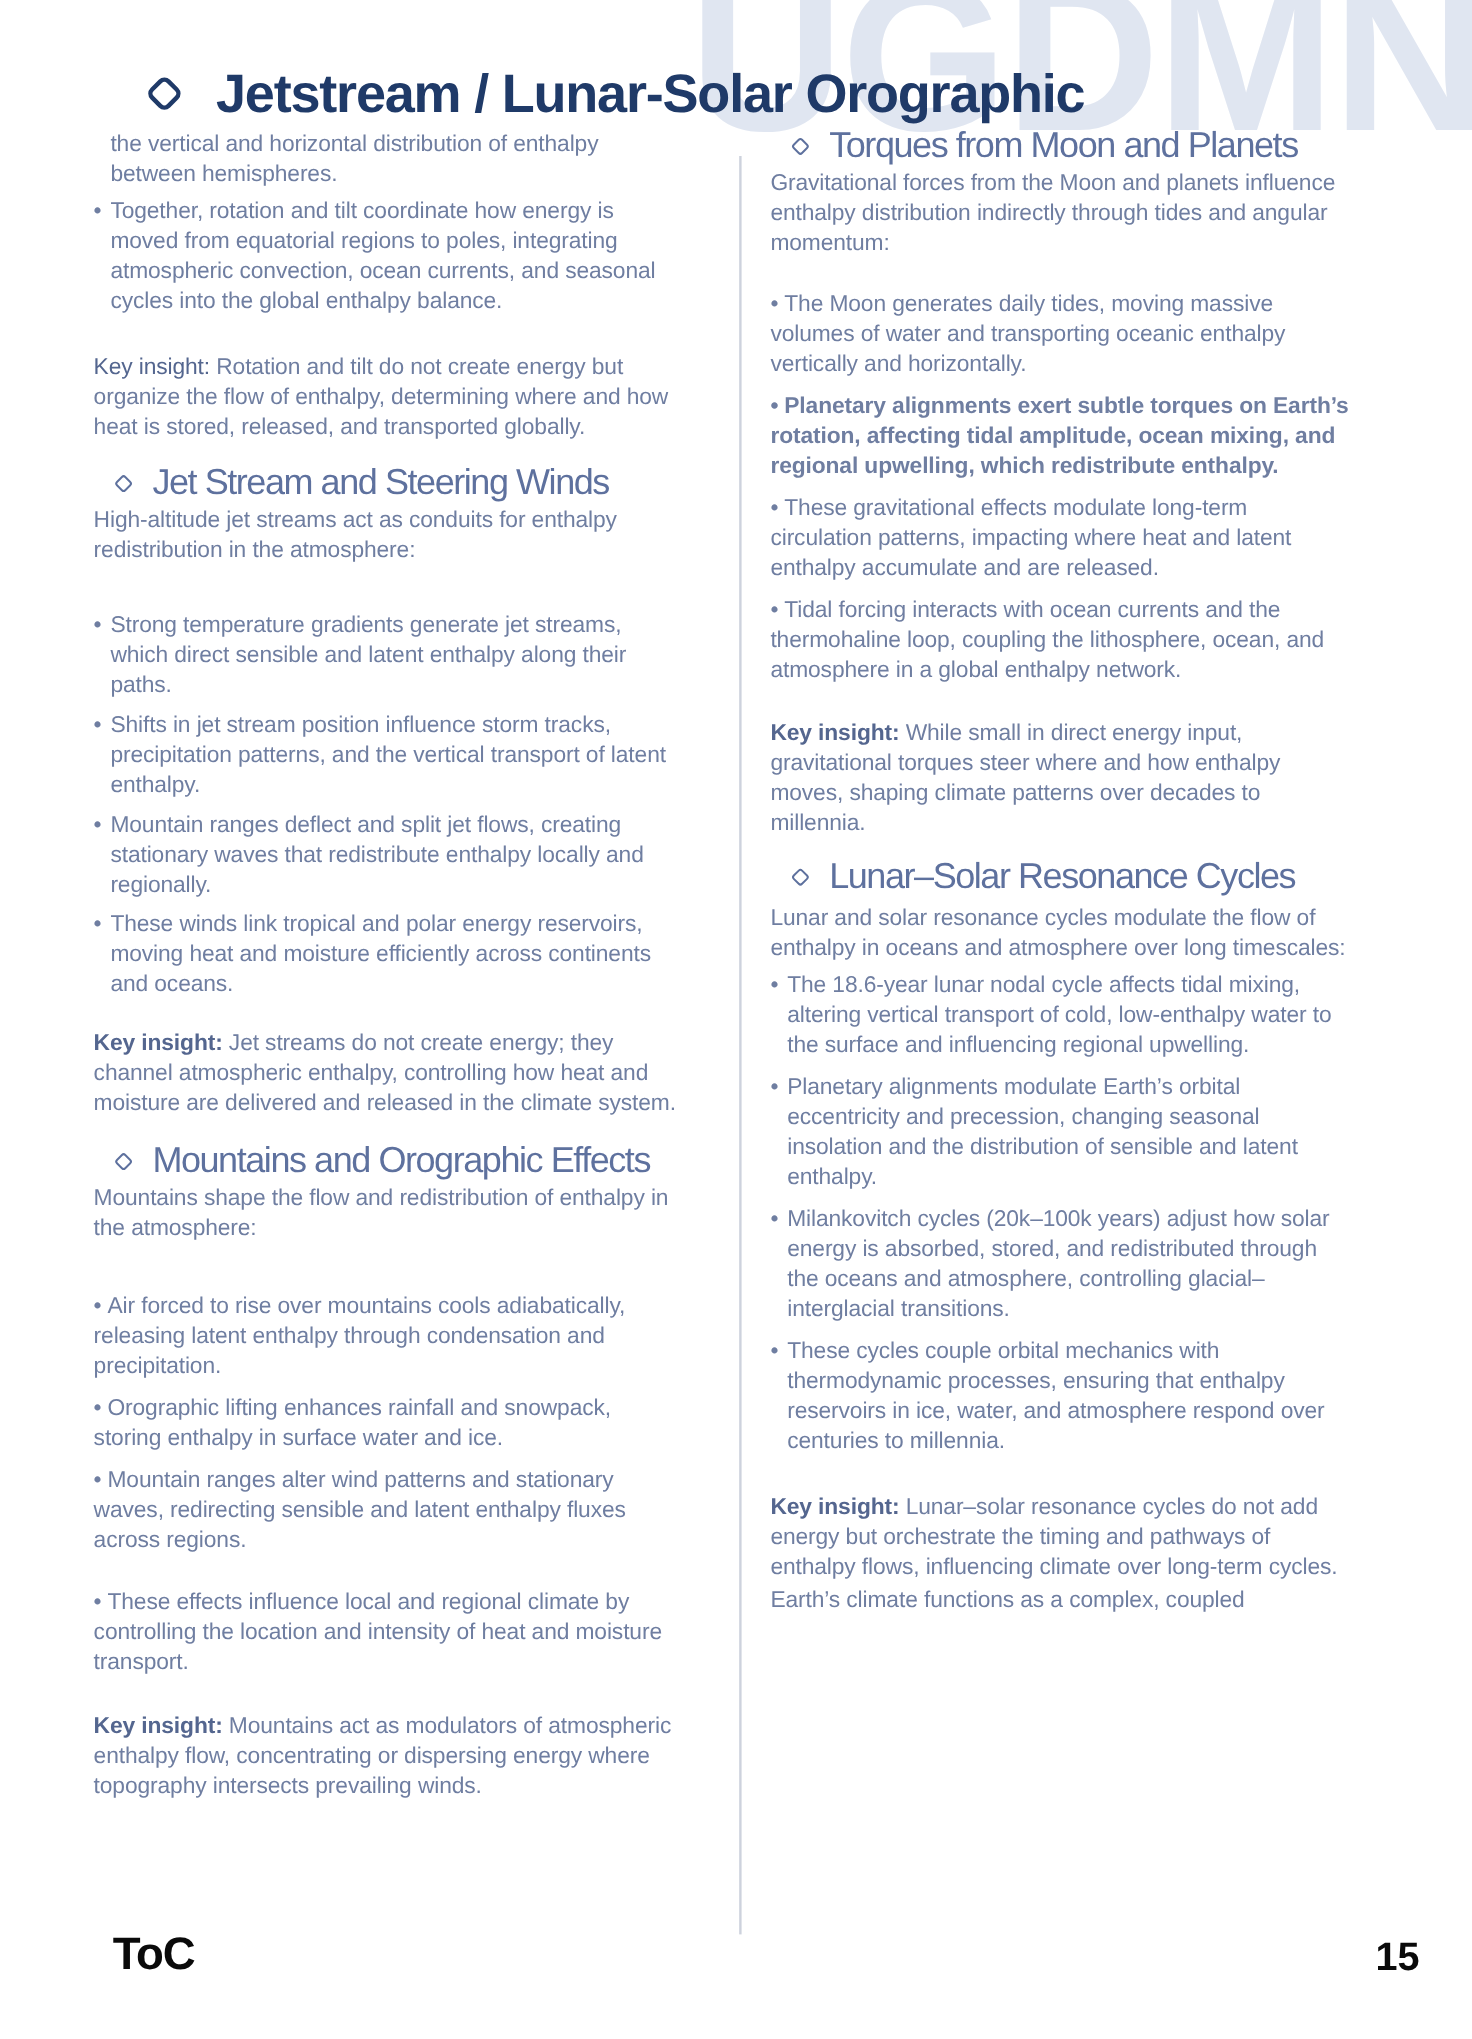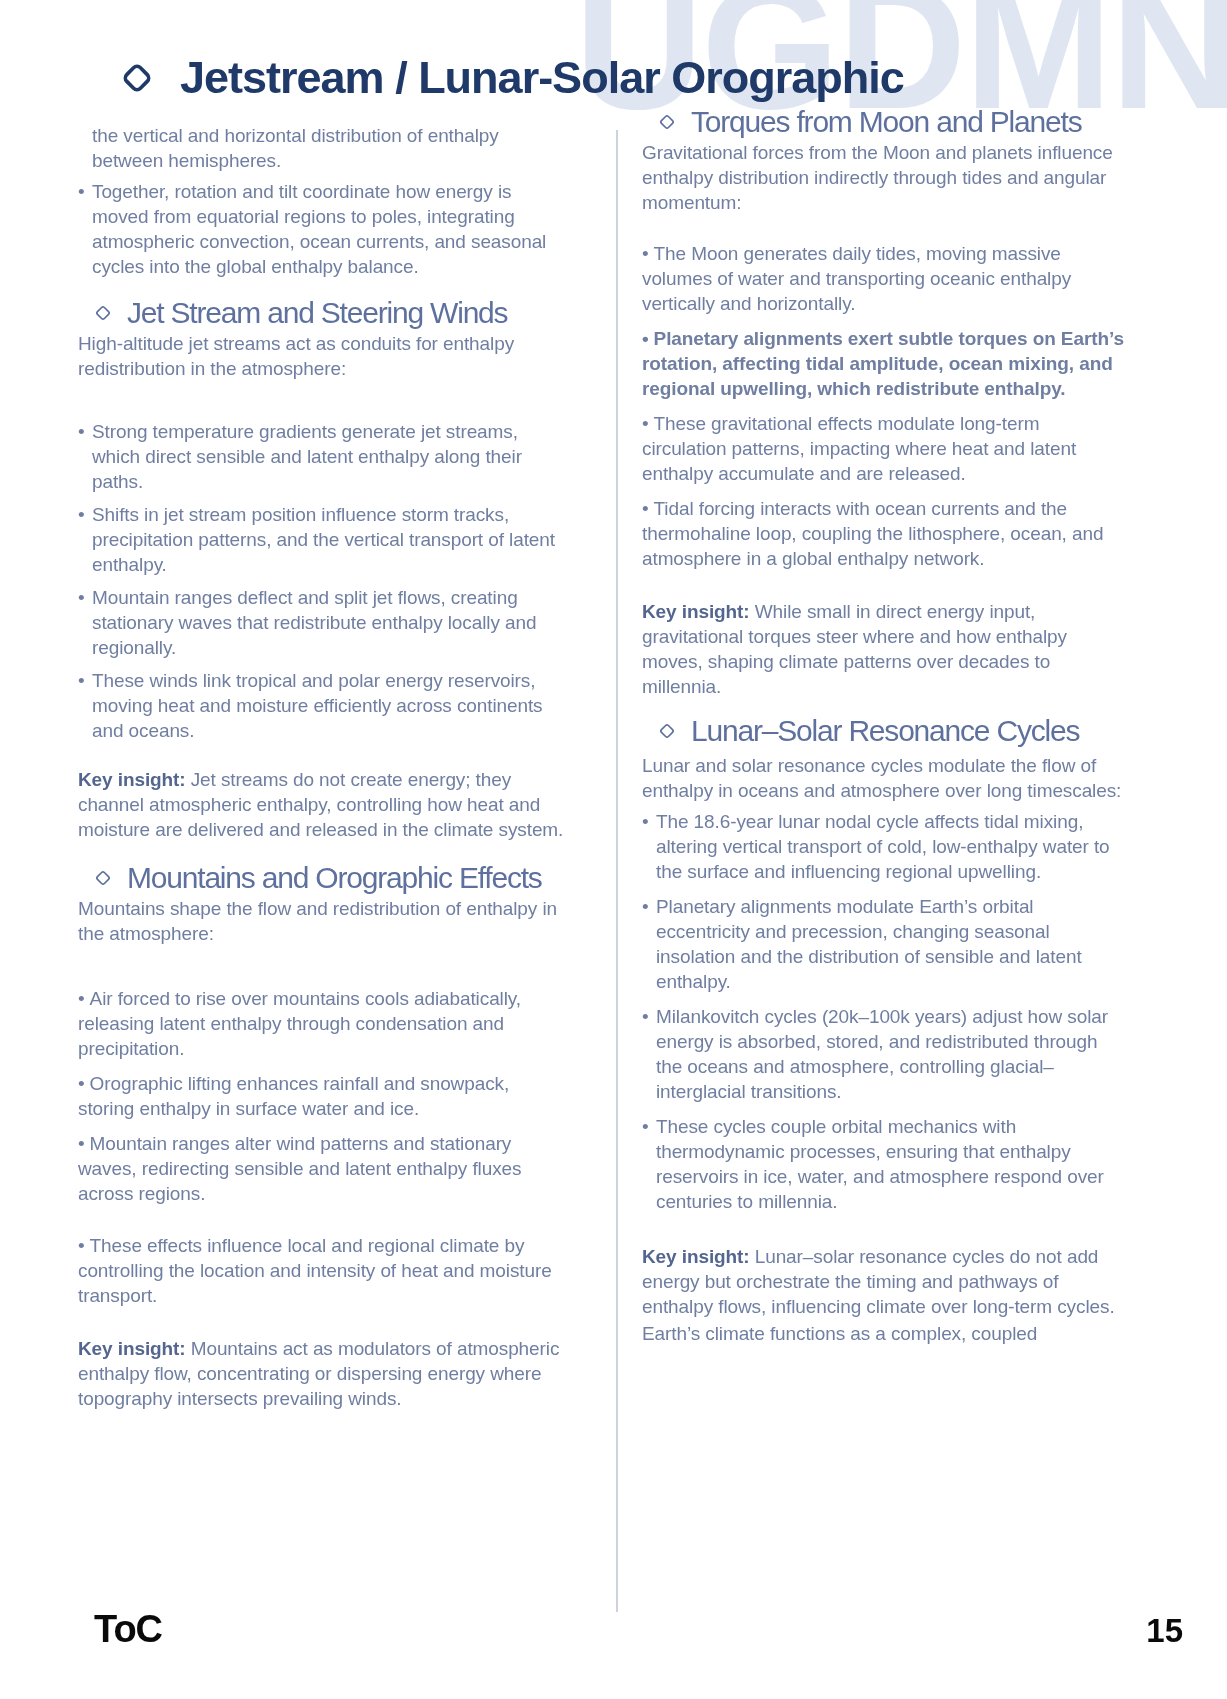--- a/index.html
+++ b/index.html
@@ -16,21 +16,21 @@
   
   .title-row{position:absolute;left:120px;top:52px;z-index:2;display:flex;align-items:center;gap:26px;}
   .title-diamond{width:34px;height:34px;color:#1f3a68;flex:0 0 auto;}
   .page-title{
     margin:0;font-size:45px;font-weight:bold;letter-spacing:-1px;color:#1f3a68;white-space:nowrap;
   }
   
   .divider{position:absolute;left:616px;top:130px;width:2px;height:1482px;background:#cdd2dd;z-index:0;}
   
   .col{position:absolute;z-index:1;width:486px;color:#6f7ea1;font-size:19px;line-height:25px;letter-spacing:-0.1px;}
-  .col-left{left:78px;top:123px;}
+  .col-left{left:78px;top:108px;}
   .col-right{left:642px;top:104px;}
   .para{margin:0;}
   .continuation{padding-left:14px;}
   
   .bullet{position:relative;}
   .bullet.hang{padding-left:14px;}
   .bullet.hang .marker{position:absolute;left:0;top:0;}
   .bullet.nohang .marker{margin-right:5px;}
   
   .ki-prefix{color:#54668f;}
@@ -57,20 +57,21 @@
       <rect x="5.2" y="5.2" width="13.6" height="13.6" rx="3.4" transform="rotate(45 12 12)" fill="none" stroke="currentColor" stroke-width="2.6"></rect>
     </svg>
     <h1 class="page-title">Jetstream / Lunar-Solar Orographic</h1>
   </div>
 
   <div class="divider"></div>
 
   <div class="col col-left" id="col-left">
       <p class="para continuation">the vertical and horizontal distribution of enthalpy between hemispheres.</p>
       <div class="bullet hang" style="margin-top: 6px;"><span class="marker">•</span><span class="btext">Together, rotation and tilt coordinate how energy is moved from equatorial regions to poles, integrating atmospheric convection, ocean currents, and seasonal cycles into the global enthalpy balance.</span></div>
+      <p class="para keyinsight" style="margin-top: 30px;"><span class="ki-prefix">Key insight:</span><span> Rotation and tilt do not create energy but organize the flow of enthalpy, determining where and how heat is stored, released, and transported globally.</span></p>
       <div class="heading" style="margin-top: 16px;">
         <svg class="h-diamond" viewBox="0 0 24 24">
           <rect x="5.5" y="5.5" width="13" height="13" rx="2.6" transform="rotate(45 12 12)" fill="none" stroke="currentColor" stroke-width="2.2"></rect>
         </svg>
         <span class="h-text">Jet Stream and Steering Winds</span>
       </div>
       <p class="para intro">High-altitude jet streams act as conduits for enthalpy redistribution in the atmosphere:</p>
       <div class="bullet hang" style="margin-top: 38px;"><span class="marker">•</span><span class="btext">Strong temperature gradients generate jet streams, which direct sensible and latent enthalpy along their paths.</span></div>
       <div class="bullet hang" style="margin-top: 8px;"><span class="marker">•</span><span class="btext">Shifts in jet stream position influence storm tracks, precipitation patterns, and the vertical transport of latent enthalpy.</span></div>
       <div class="bullet hang" style="margin-top: 8px;"><span class="marker">•</span><span class="btext">Mountain ranges deflect and split jet flows, creating stationary waves that redistribute enthalpy locally and regionally.</span></div>

